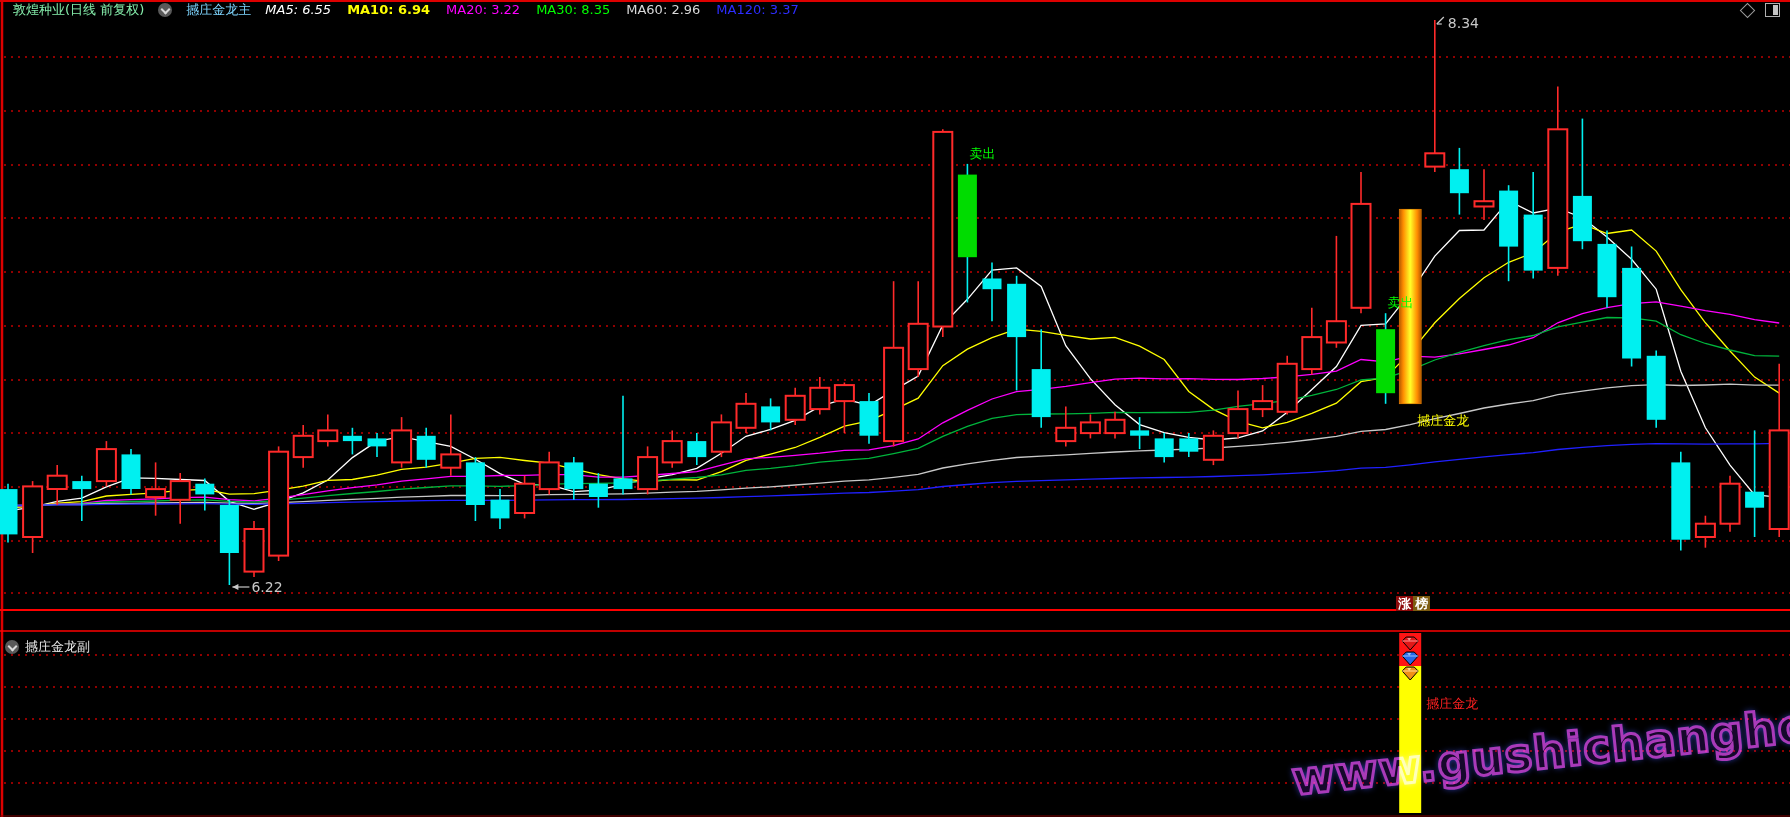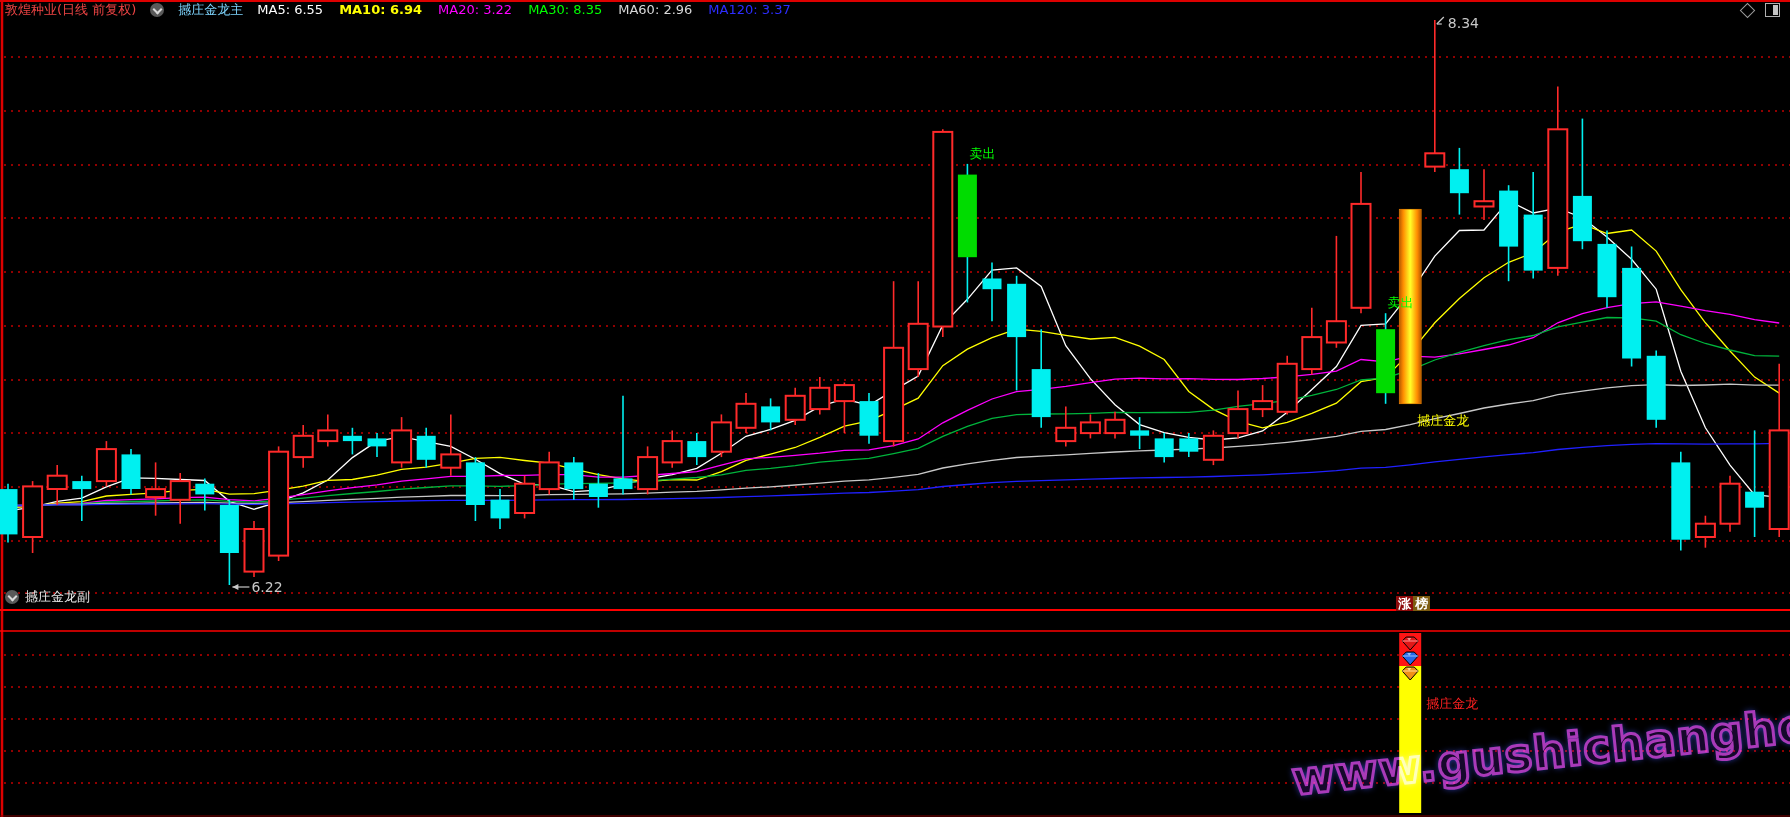--- a/index.html
+++ b/index.html
@@ -6,24 +6,24 @@
   .screen{
     position:relative;width:1790px;height:817px;background:#000;overflow:hidden;
     font-family:"DejaVu Sans","Liberation Sans",sans-serif;
   }
   
   .hdr{
     position:absolute;left:0;top:0;width:100%;height:19px;
     display:flex;align-items:center;gap:14px;padding-left:5px;box-sizing:border-box;
     font-size:13px;line-height:19px;white-space:nowrap;z-index:5;
   }
-  .hdr .title{color:#ef4444;}
+  .hdr .title{color:#86efac;margin-left:8px;}
   .hdr .ind{color:#7dd3fc;}
   .subhdr{
-    position:absolute;left:0;top:587px;width:100%;height:19px;
+    position:absolute;left:0;top:637px;width:100%;height:19px;
     display:flex;align-items:center;gap:6px;padding-left:5px;box-sizing:border-box;
     font-size:13px;color:#e8e8e8;z-index:5;
   }
   .circ-icon{
     width:14px;height:14px;border-radius:50%;background:#595959;position:relative;
     display:inline-block;flex:0 0 auto;
   }
   .circ-icon::after{
     content:"";position:absolute;left:4px;top:3px;width:5px;height:5px;
     border-right:2px solid #d9d9d9;border-bottom:2px solid #d9d9d9;transform:rotate(45deg);
@@ -59,21 +59,21 @@
 </head>
 <body>
 
 <div class="screen">
 
   <div class="hdr">
     <span class="title">敦煌种业(日线 前复权)</span>
     <span class="circ-icon"></span>
     <span class="ind">撼庄金龙主</span>
     <span class="ma-wrap" id="ma-wrap">
-        <span style="color: rgb(255, 255, 255);">MA5: 6.55</span>
+        <span style="color: rgb(255, 255, 255); font-style: italic;">MA5: 6.55</span>
         <span style="color: rgb(255, 255, 0); font-weight: bold;">MA10: 6.94</span>
         <span style="color: rgb(255, 0, 255);">MA20: 3.22</span>
         <span style="color: rgb(0, 255, 0);">MA30: 8.35</span>
         <span style="color: rgb(216, 216, 216);">MA60: 2.96</span>
         <span style="color: rgb(45, 45, 255);">MA120: 3.37</span>
       </span>
   </div>
 
   <div class="win-icons">
     <span class="diamond-icon"></span>

